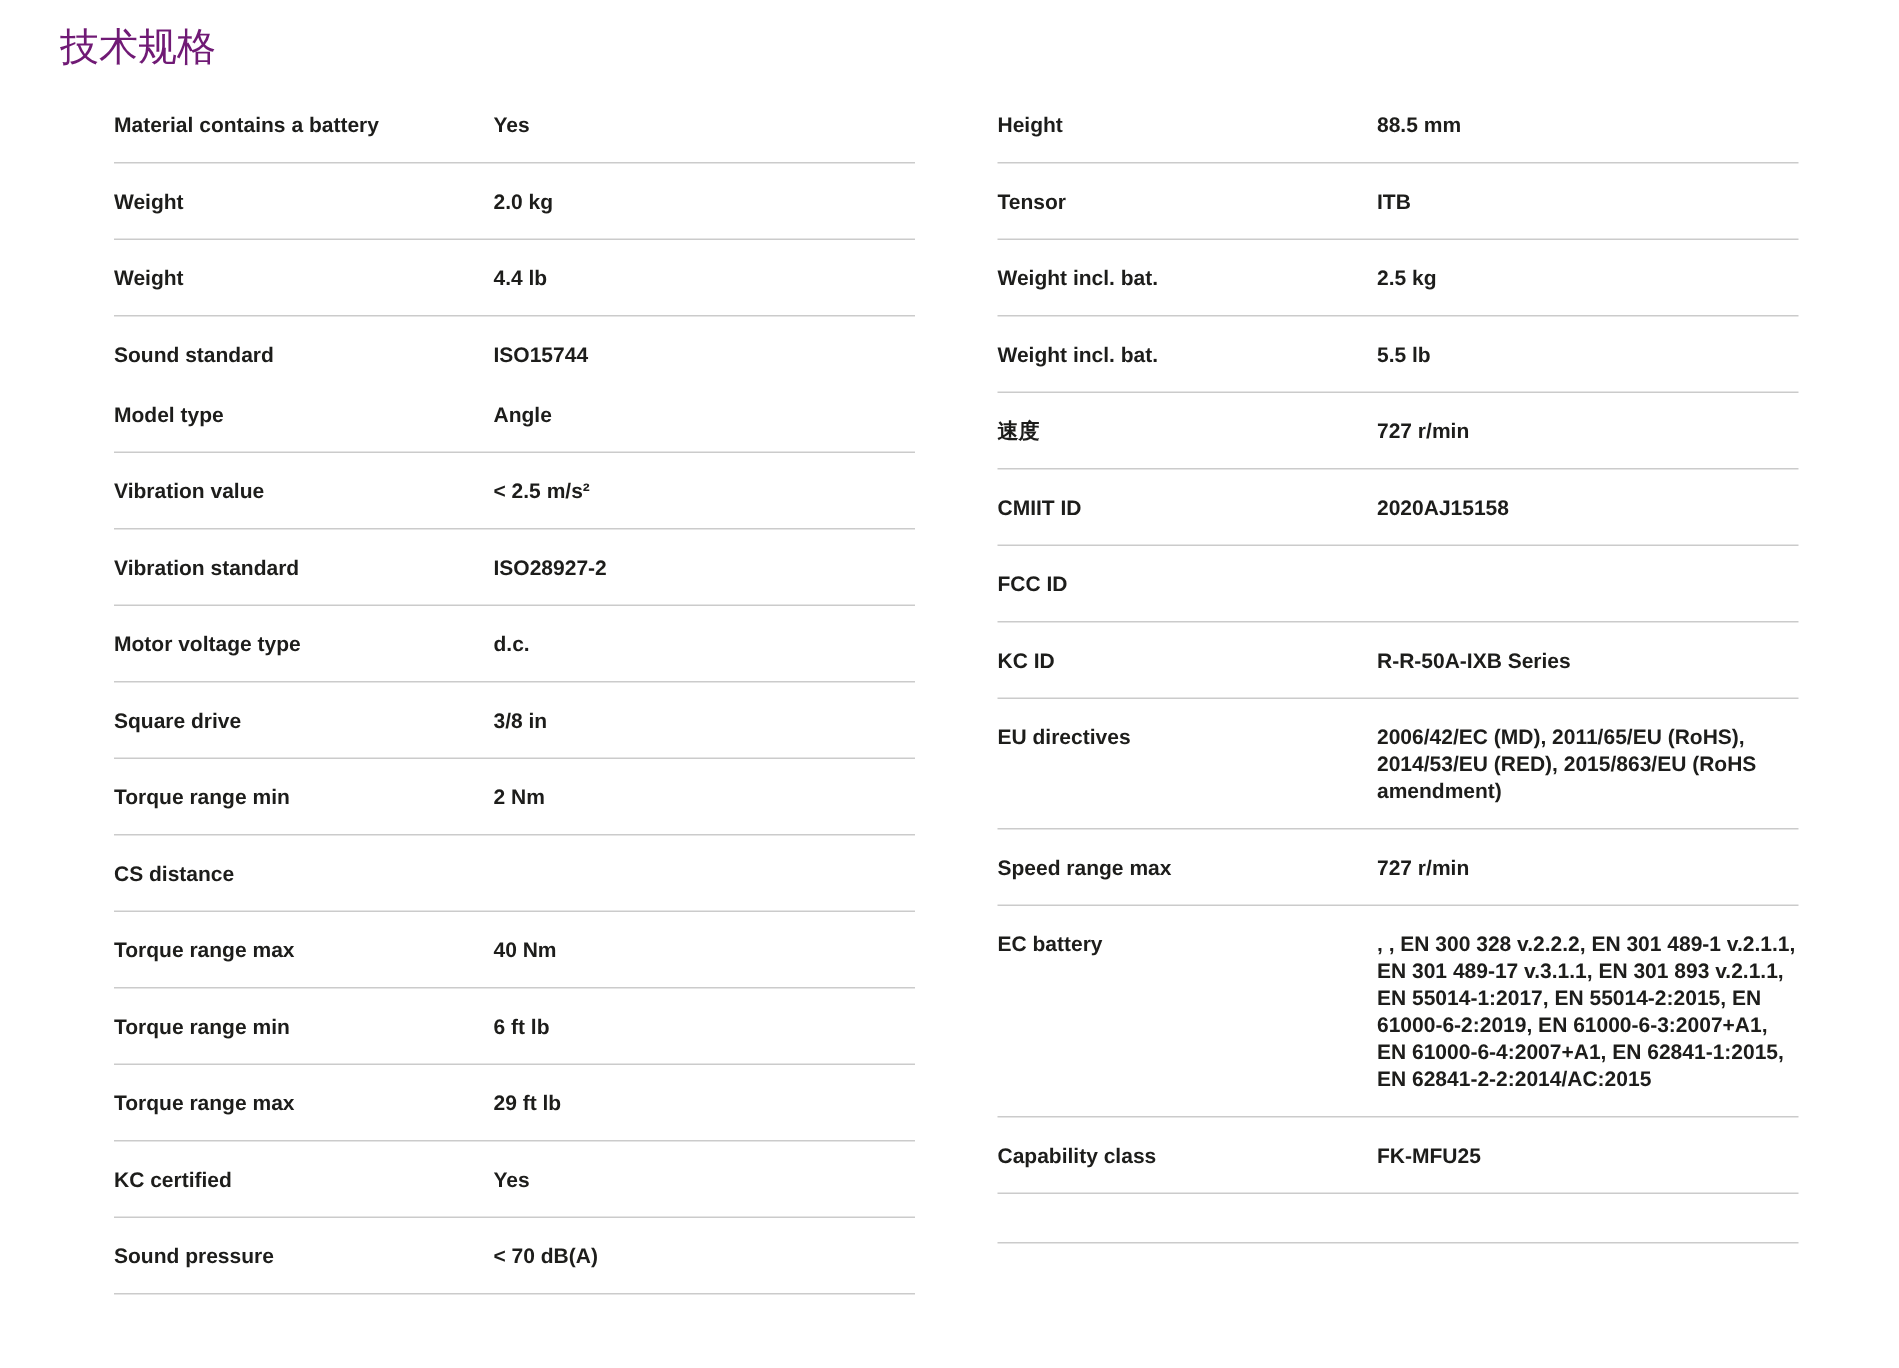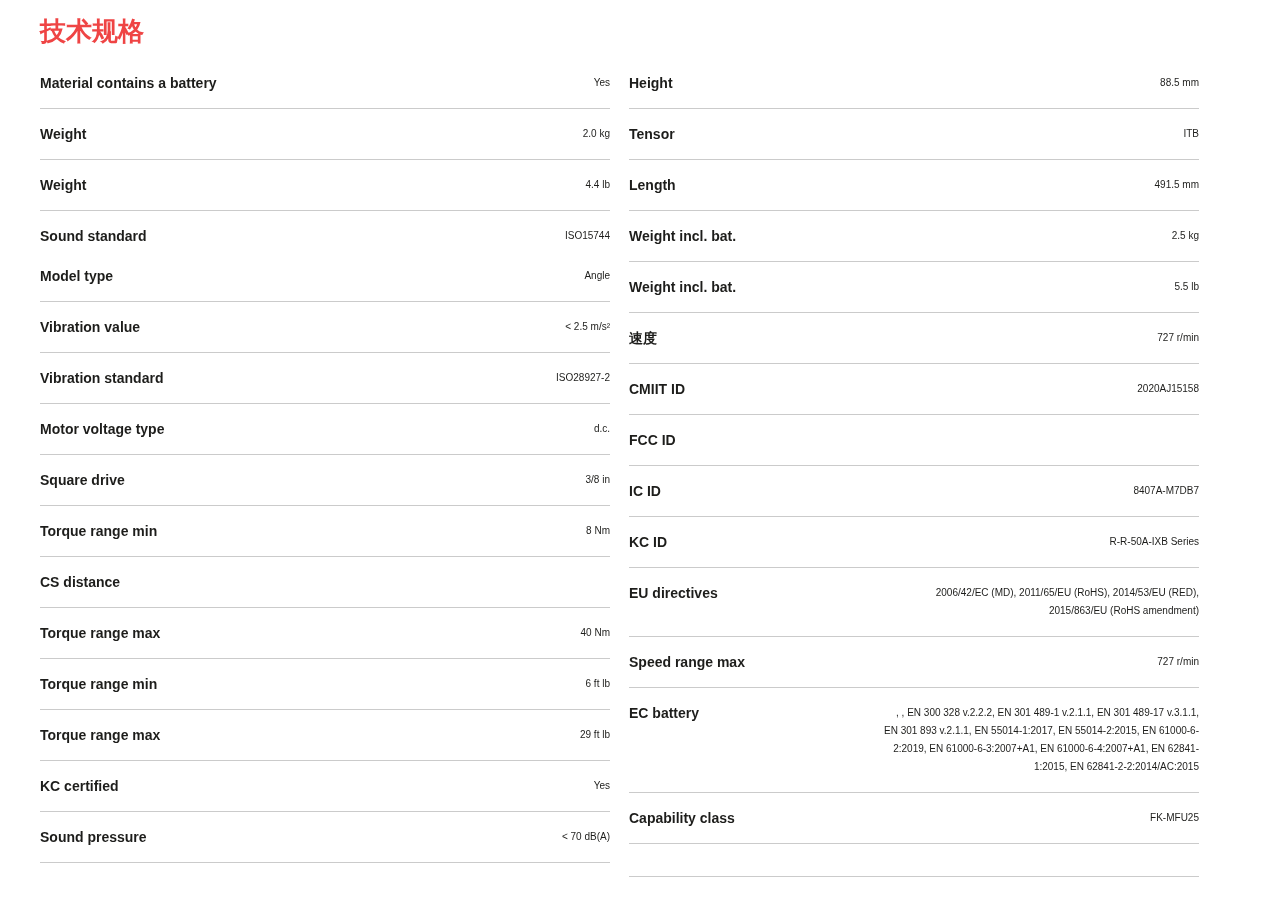--- a/index.html
+++ b/index.html
@@ -17,58 +17,58 @@
   }
   .page {
     box-sizing: border-box;
     width: 1266px;
     padding: 17px 67px 0 40px;
   }
   .page-title {
     margin: 0 0 13px 0;
     font-size: 26px;
     line-height: 28px;
-    font-weight: 700;
-    color: #ef4444;
+    font-weight: 400;
+    color: #701a75;
   }
   .columns {
     display: grid;
     grid-template-columns: 570px 570px;
     column-gap: 19px;
     align-items: start;
   }
   .col {
     display: block;
   }
   .row {
     display: flex;
     align-items: flex-start;
     padding: 16px 0;
     border-bottom: 1px solid #cbcbcb;
+    margin-left: 36px;
   }
   .row.no-divider {
     border-bottom: none;
     padding-bottom: 6px;
   }
   .label {
     flex: 0 0 253px;
     box-sizing: border-box;
     padding-right: 12px;
     font-size: 14px;
     line-height: 18px;
     font-weight: 700;
   }
   .value {
     flex: 1 1 auto;
     min-width: 0;
-    font-size: 10px;
+    font-size: 14px;
     line-height: 18px;
-    font-weight: 400;
+    font-weight: 700;
     word-wrap: break-word;
-    text-align: right;
   }
 </style>
 </head>
 <body>
 
 <div class="page">
   <h1 class="page-title">技术规格</h1>
   <div class="columns">
     <div class="col" id="col-left">
         <div class="row">
@@ -102,21 +102,21 @@
         <div class="row">
           <div class="label">Motor voltage type</div>
           <div class="value">d.c.</div>
         </div>
         <div class="row">
           <div class="label">Square drive</div>
           <div class="value">3/8 in</div>
         </div>
         <div class="row">
           <div class="label">Torque range min</div>
-          <div class="value">8 Nm</div>
+          <div class="value">2 Nm</div>
         </div>
         <div class="row">
           <div class="label">CS distance</div>
         </div>
         <div class="row">
           <div class="label">Torque range max</div>
           <div class="value">40 Nm</div>
         </div>
         <div class="row">
           <div class="label">Torque range min</div>
@@ -138,45 +138,37 @@
     <div class="col" id="col-right">
         <div class="row">
           <div class="label">Height</div>
           <div class="value">88.5 mm</div>
         </div>
         <div class="row">
           <div class="label">Tensor</div>
           <div class="value">ITB</div>
         </div>
         <div class="row">
-          <div class="label">Length</div>
-          <div class="value">491.5 mm</div>
-        </div>
-        <div class="row">
           <div class="label">Weight incl. bat.</div>
           <div class="value">2.5 kg</div>
         </div>
         <div class="row">
           <div class="label">Weight incl. bat.</div>
           <div class="value">5.5 lb</div>
         </div>
         <div class="row">
           <div class="label">速度</div>
           <div class="value">727 r/min</div>
         </div>
         <div class="row">
           <div class="label">CMIIT ID</div>
           <div class="value">2020AJ15158</div>
         </div>
         <div class="row">
           <div class="label">FCC ID</div>
-        </div>
-        <div class="row">
-          <div class="label">IC ID</div>
-          <div class="value">8407A-M7DB7</div>
         </div>
         <div class="row">
           <div class="label">KC ID</div>
           <div class="value">R-R-50A-IXB Series</div>
         </div>
         <div class="row">
           <div class="label">EU directives</div>
           <div class="value">2006/42/EC (MD), 2011/65/EU (RoHS), 2014/53/EU (RED), 2015/863/EU (RoHS amendment)</div>
         </div>
         <div class="row">

